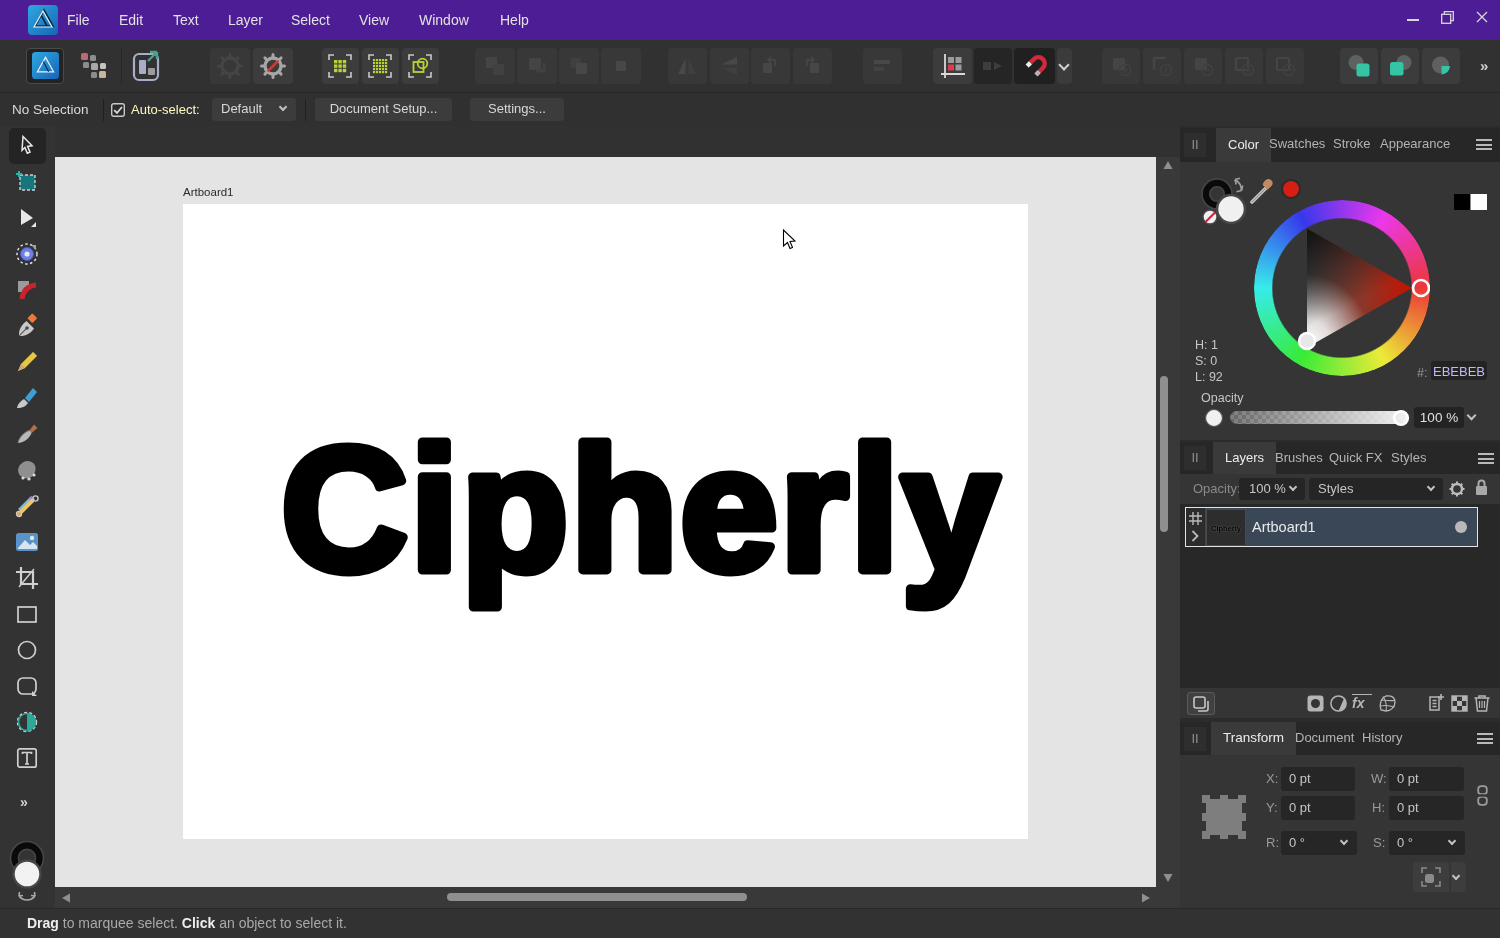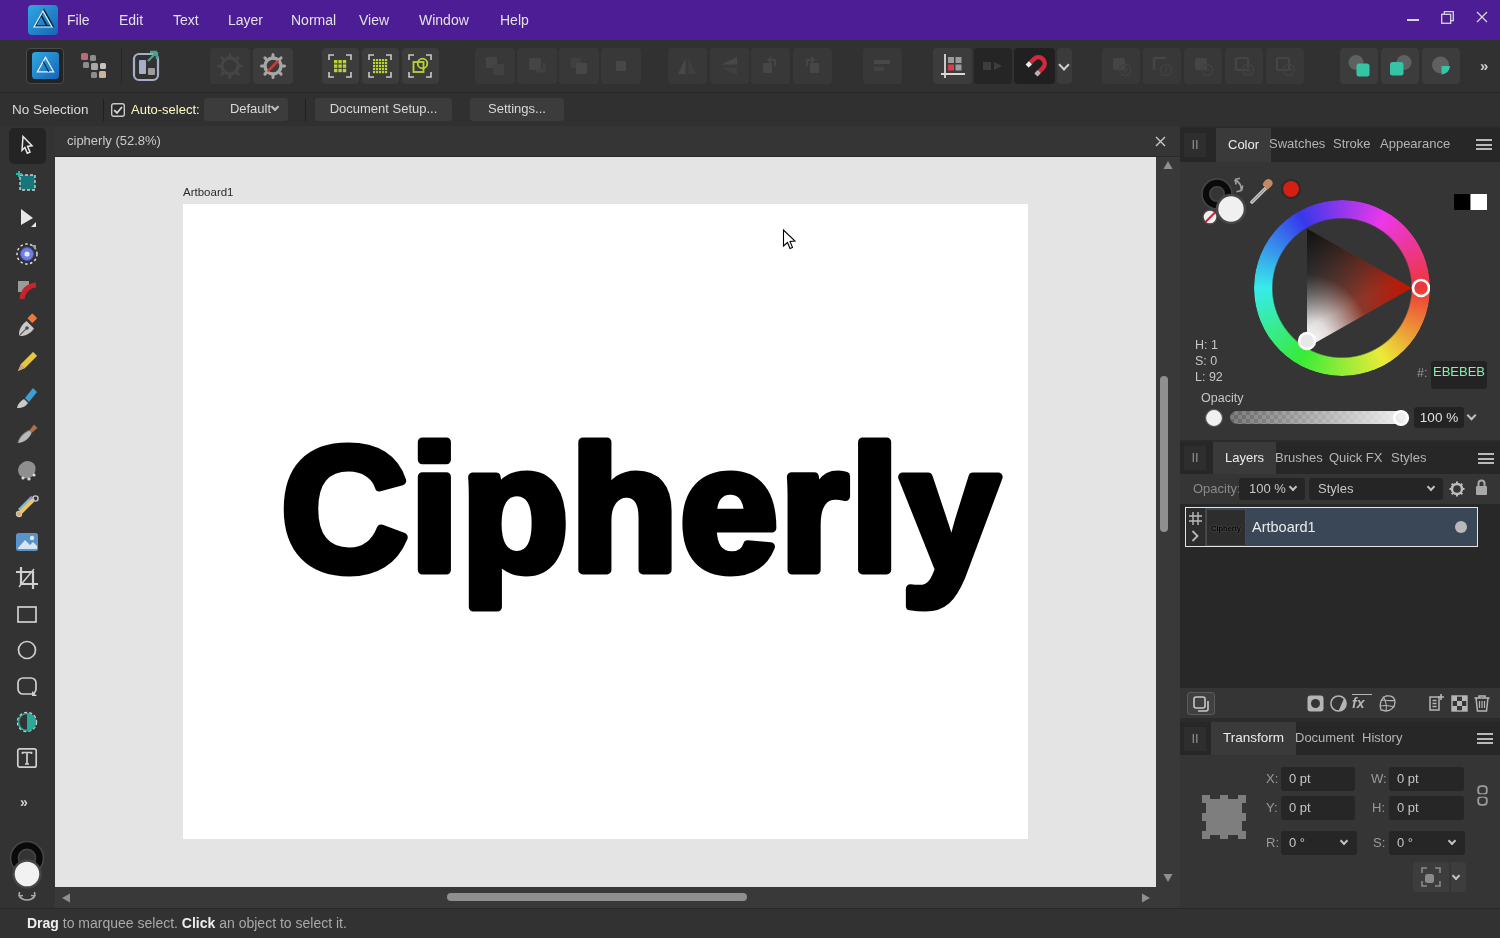--- a/index.html
+++ b/index.html
@@ -51,21 +51,21 @@
       </linearGradient>
         </defs>
       <rect x="0" y="0" width="30" height="30" rx="4" fill="url(#alogo)"></rect>
       <path d="M16 5 L25 21 L7 21 Z M16 5 L13 10 L19 21" fill="none" stroke="#0a2740" stroke-width="1.6"></path>
       <path d="M15 6 L24 22 H6 Z" fill="none" stroke="#e8f4fb" stroke-width="1.2"></path>
     </svg>
     <div class="menu" style="left:67px">File</div>
     <div class="menu" style="left:119px">Edit</div>
     <div class="menu" style="left:173px">Text</div>
     <div class="menu" style="left:228px">Layer</div>
-    <div class="menu" style="left:291px">Normal</div>
+    <div class="menu" style="left:291px">Select</div>
     <div class="menu" style="left:359px">View</div>
     <div class="menu" style="left:419px">Window</div>
     <div class="menu" style="left:500px">Help</div>
 
     <div class="abs" style="left:1407px;top:19px;width:12px;height:1.5px;background:#d8d8d8"></div>
     <svg class="abs" style="left:1441px;top:11px" width="13" height="13" viewBox="0 0 13 13">
       <rect x="0.7" y="3.3" width="9" height="9" fill="none" stroke="#d8d8d8" stroke-width="1.3"></rect>
       <path d="M3.3 3.3 V0.7 H12.3 V9.7 H9.7" fill="none" stroke="#d8d8d8" stroke-width="1.3"></path>
     </svg>
     <svg class="abs" style="left:1476px;top:11px" width="12" height="12" viewBox="0 0 12 12">
@@ -328,21 +328,21 @@
     <div class="abs" style="left:1480px;top:17px;color:#cfcfcf;font-size:15px;font-weight:bold">»</div>
   </div>
   <div id="contextbar">
     <div class="abs" style="left:12px;top:0;height:34px;line-height:33px;font-size:13.5px;color:#dadada">No Selection</div>
     <div class="abs" style="left:103px;top:6px;width:1px;height:22px;background:#1f1f1f"></div>
     <svg class="abs" style="left:111px;top:10px" width="14" height="14" viewBox="0 0 14 14">
       <rect x="0.7" y="0.7" width="12.6" height="12.6" rx="2" fill="#2a2a2a" stroke="#c9c9c9" stroke-width="1.4"></rect>
       <path d="M3.2 7.2 L6 10 L11 4" fill="none" stroke="#d9d9d9" stroke-width="1.8"></path>
     </svg>
     <div class="abs" style="left:131px;top:0;height:34px;line-height:33px;font-size:13px;color:#fef9c3">Auto-select:</div>
-    <div class="cbtn" style="left:204px;width:84px;text-align:center;padding-left:9px;line-height:22px">Default
+    <div class="cbtn" style="left:212px;width:84px;text-align:left;padding-left:9px;line-height:22px">Default
       <span class="chev" style="position:absolute;right:10px;top:6px;width:6px;height:6px"></span>
     </div>
     <div class="abs" style="left:305px;top:6px;width:1px;height:22px;background:#1f1f1f"></div>
     <div class="cbtn" style="left:315px;width:137px;line-height:22px">Document Setup...</div>
     <div class="cbtn" style="left:470px;width:94px;line-height:22px">Settings...</div>
   </div>
   <div id="leftbar">
     <div class="abs" style="left:9px;top:2px;width:37px;height:36px;background:#242424;border-radius:5px"></div>
     <div class="tool" style="top:4px">
       <svg width="20" height="24" viewBox="0 0 20 24">
@@ -465,26 +465,20 @@
     </div>
     <div class="abs" style="left:20px;top:668px;color:#cfcfcf;font-size:14px;font-weight:bold">»</div>
 
     <svg class="abs" style="left:8px;top:714px" width="40" height="66" viewBox="0 0 40 66">
       <circle cx="19" cy="18" r="12.5" fill="none" stroke="#0a0a0a" stroke-width="7"></circle>
       <circle cx="19" cy="18" r="16.5" fill="none" stroke="#464646" stroke-width="1.6"></circle>
       <circle cx="19" cy="18" r="8.6" fill="none" stroke="#464646" stroke-width="1.6"></circle>
       <circle cx="19" cy="34" r="13.5" fill="#f2f2f2" stroke="#464646" stroke-width="2.4"></circle>
       <path d="M11 56 a 10 10 0 0 0 16 0 M11 56 l0.5 -4 M11 56 l4 -0.5 M27 56 l-0.5 -4 M27 56 l-4 -0.5" fill="none" stroke="#aaaaaa" stroke-width="1.6"></path>
     </svg>
-  </div>
-  <div id="tabbar">
-    <div class="abs" style="left:12px;top:0;height:31px;line-height:30px;font-size:13px;color:#c9c9c9">cipherly (52.8%)</div>
-    <svg class="abs" style="left:1100px;top:10px" width="11" height="11" viewBox="0 0 11 11">
-        <path d="M1 1 L10 10 M10 1 L1 10" stroke="#c9c9c9" stroke-width="1.4"></path>
-      </svg>
   </div>
   <div id="canvas">
     <div class="abs" style="left:128px;top:29px;font-size:11.5px;color:#2a2a2a">Artboard1</div>
     <div id="artboard"></div>
     <svg class="abs" style="left:196px;top:255px" width="780" height="200" viewBox="0 0 780 200">
       <text x="390" y="158" text-anchor="middle" font-family="Liberation Sans, sans-serif" font-weight="bold" font-size="176" fill="#000" stroke="#000" stroke-width="9" stroke-linejoin="round" stroke-linecap="round" letter-spacing="2">Cipherly</text>
     </svg>
     <svg class="abs" style="left:727px;top:72px" width="14" height="22" viewBox="0 0 14 22">
       <path d="M1.5 1 L1.5 17 L5.5 13.5 L8 19.5 L10.5 18.4 L8 12.5 L13 12 Z" fill="#fff" stroke="#000" stroke-width="1.1"></path>
     </svg>
@@ -566,21 +560,21 @@
         <polygon points="158,88 53,28.5 53,147.5" fill="url(#triR)"></polygon>
         <polygon points="158,88 53,28.5 53,147.5" fill="url(#triWr)"></polygon>
         <polygon points="158,88 53,28.5 53,147.5" fill="url(#triK)"></polygon>
         <circle cx="167" cy="88" r="8" fill="none" stroke="#fff" stroke-width="2.6"></circle>
         <circle cx="53" cy="141" r="8" fill="#e8e8e8" stroke="#fff" stroke-width="2.4"></circle>
       </svg>
       <div class="abs" style="left:15px;top:176px;font-size:12.5px;color:#c6c6c6">H: 1</div>
       <div class="abs" style="left:15px;top:192px;font-size:12.5px;color:#c6c6c6">S: 0</div>
       <div class="abs" style="left:15px;top:208px;font-size:12.5px;color:#c6c6c6">L: 92</div>
       <div class="abs" style="left:237px;top:204px;font-size:12.5px;color:#9a9a9a">#:</div>
-      <div class="inbox" style="left:251px;top:199px;width:56px;height:28px;line-height:21px;text-align:center;color:#86efac">EBEBEB</div>
+      <div class="inbox" style="left:251px;top:199px;width:56px;height:19px;line-height:21px;text-align:center;color:#c4b5fd">EBEBEB</div>
       <div class="abs" style="left:21px;top:229px;font-size:12.5px;color:#c6c6c6">Opacity</div>
       <svg class="abs" style="left:24px;top:246px" width="20" height="20" viewBox="0 0 20 20">
           <circle cx="10" cy="10" r="8.5" fill="#f0f0f0" stroke="#555" stroke-width="1.2"></circle>
         </svg>
       <div class="abs" style="left:50px;top:249px;width:178px;height:13px;border-radius:7px;background:linear-gradient(to right,rgba(255,255,255,0.1),rgba(255,255,255,0.92)),conic-gradient(#6e6e6e 25%,#545454 0 50%,#6e6e6e 0 75%,#545454 0) 0 0/8px 8px"></div>
       <svg class="abs" style="left:212px;top:247px" width="18" height="18" viewBox="0 0 18 18">
           <circle cx="9" cy="9" r="6.8" fill="none" stroke="#fff" stroke-width="2.6"></circle>
         </svg>
       <div class="inbox" style="left:234px;top:245px;width:50px;height:21px;line-height:21px;text-align:center;font-size:13.5px;color:#e0e0e0">100 %</div>
       <span class="chev" style="position:absolute;left:288px;top:250px;width:7px;height:7px"></span>

